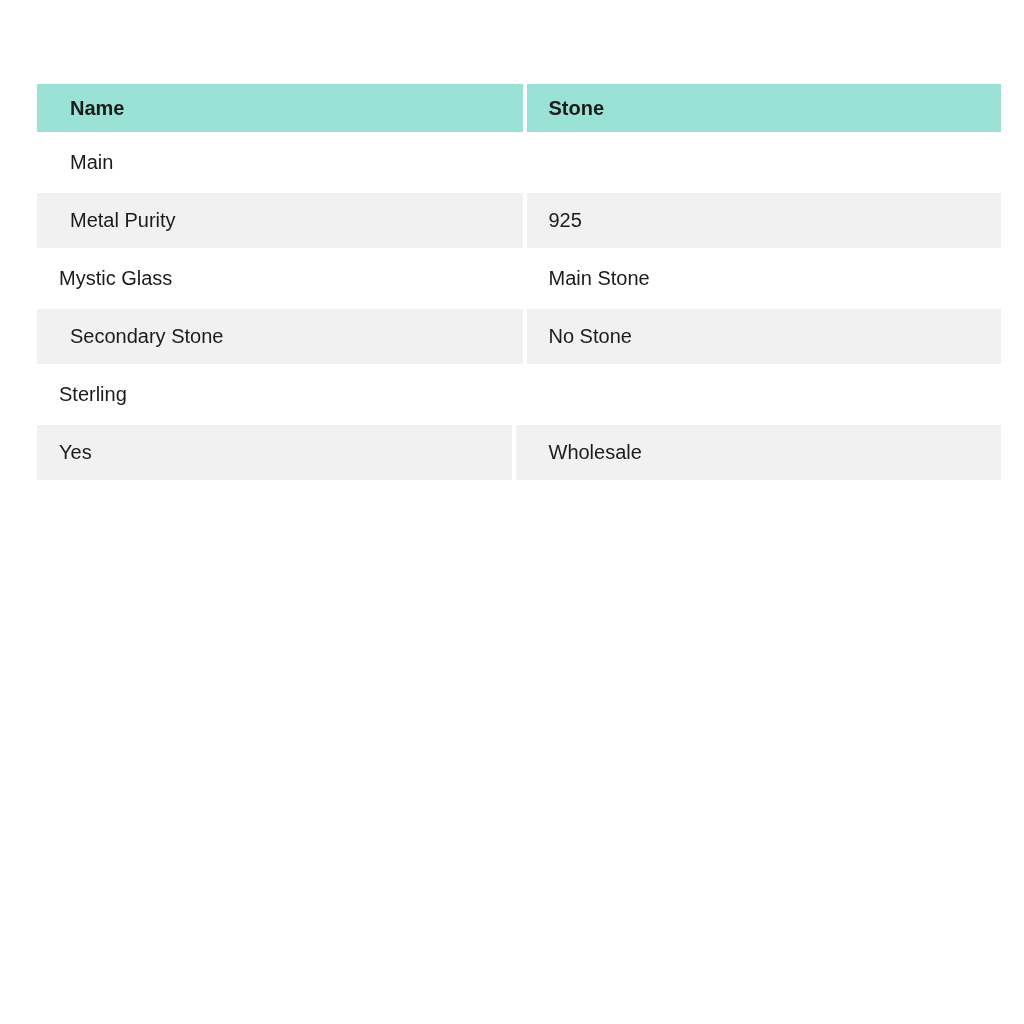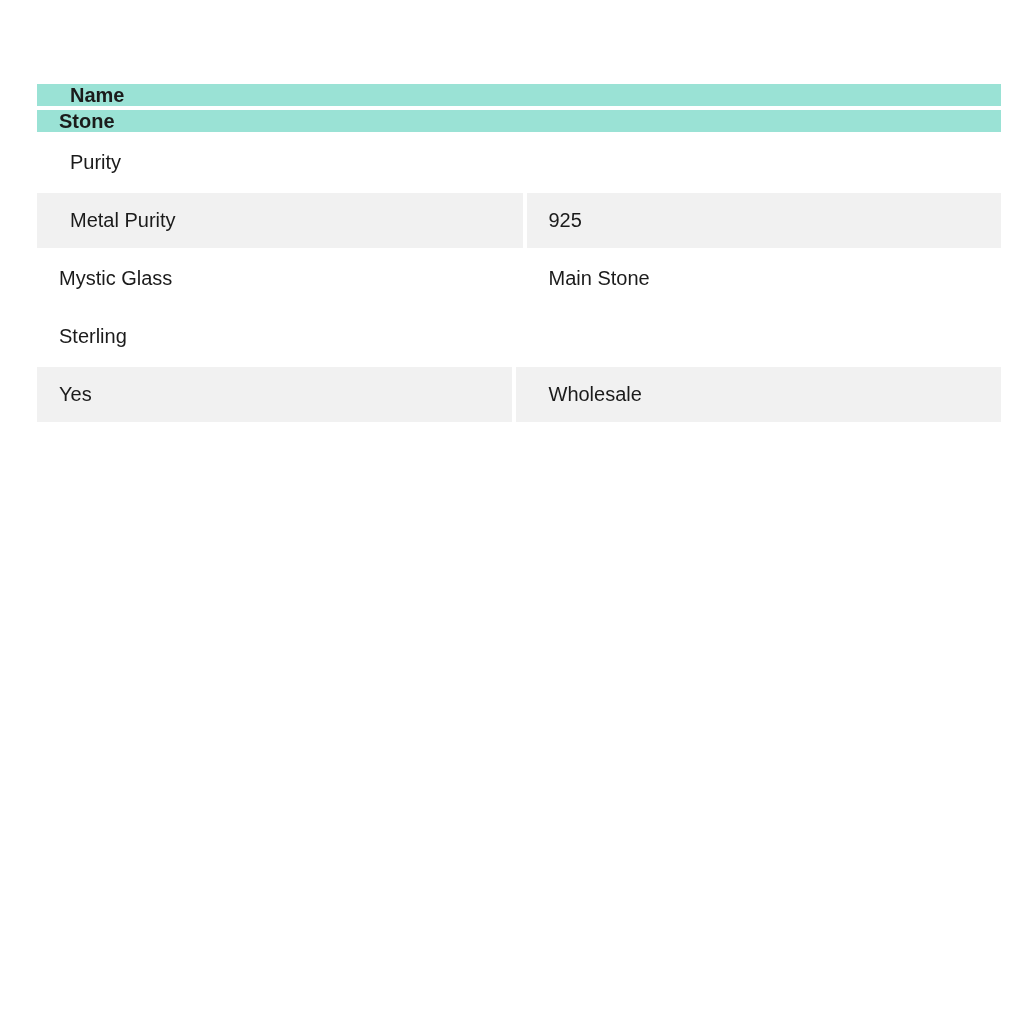--- a/index.html
+++ b/index.html
@@ -18,21 +18,21 @@
     width: 964px;
     display: flex;
     flex-direction: column;
     gap: 3px;
   }
   .row {
     display: flex;
     gap: 4px;
     height: 55px;
   }
-  .row.header-row { height: 48px; flex-direction: column; }
+  .row.header-row { height: 48px; }
   .cell {
     flex: 1 1 0;
     display: flex;
     align-items: center;
     font-size: 20px;
     background: var(--row-bg, #ffffff);
     overflow: hidden;
     white-space: nowrap;
   }
   .cell.name-col  { padding-left: 33px; }
@@ -48,21 +48,21 @@
 <body>
 
 <div class="spec-table">
   <div class="row header-row">
     <div class="cell name-col">Name</div>
     <div class="cell value-col">Stone</div>
   </div>
   <div style="display: flex; flex-direction: column; gap: 3px;">
   <div class="row">
     <div class="cell name-col">
-          <span>Purity</span>
+          <span>Main</span>
         </div>
   </div>
 
   <div class="row alt">
     <div class="cell name-col">
           <span>Metal Purity</span>
         </div>
     <div class="cell value-col">
           <span>925</span>
         </div>
@@ -70,20 +70,28 @@
 
   <div class="row">
     <div class="cell value-col">
           <span>Mystic Glass</span>
         </div>
     <div class="cell name-col">
           <span>Main Stone</span>
         </div>
   </div>
 
+  <div class="row alt">
+    <div class="cell name-col">
+          <span>Secondary Stone</span>
+        </div>
+    <div class="cell value-col">
+          <span>No Stone</span>
+        </div>
+  </div>
 
   <div class="row">
     <div class="cell value-col">
           <span>Sterling</span>
         </div>
   </div>
 
   <div class="row alt">
     <div class="cell value-col">
           <span>Yes</span>

